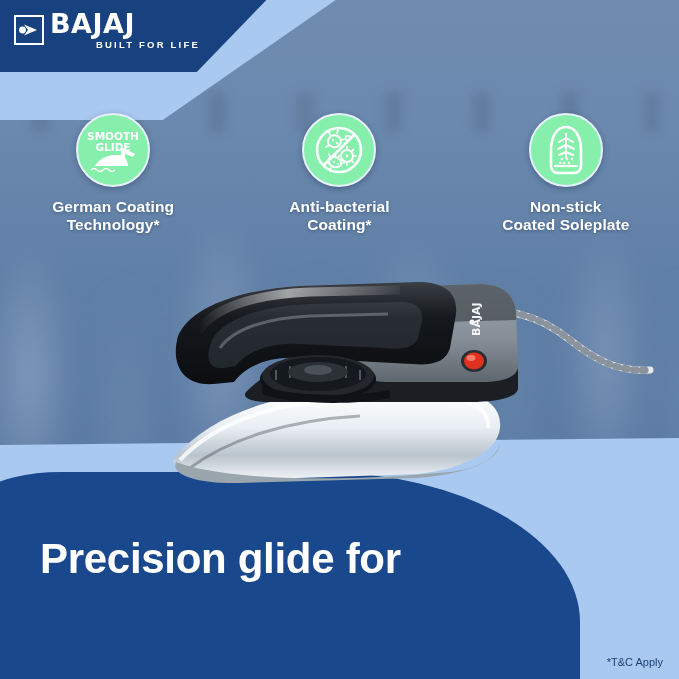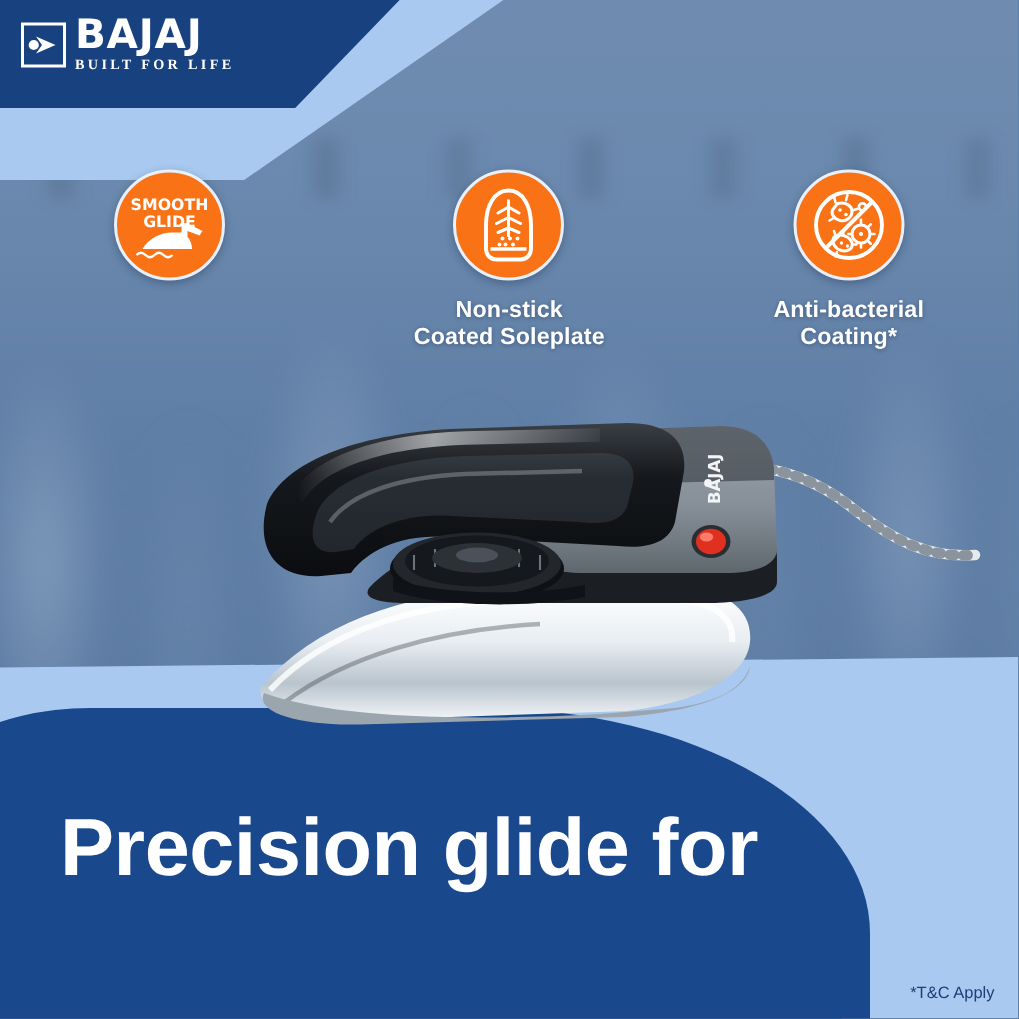--- a/index.html
+++ b/index.html
@@ -56,26 +56,26 @@
     border-bottom-right-radius:16px;
     clip-path:polygon(0 0, 100% 0, 72% 100%, 0 100%);
   }
   .logo-wrap{ position:absolute; left:14px; top:10px; display:flex; align-items:center; gap:6px; }
   .logo-mark{ width:30px; height:30px; border:2px solid #fff; background:#17427f;
     display:flex; align-items:center; justify-content:center; }
   .logo-text{ display:flex; flex-direction:column; align-items:flex-start; line-height:1; }
   .logo-word{ color:#fff; font-size:27px; font-weight:700; letter-spacing:.5px;
     font-family:"DejaVu Sans", sans-serif; }
   .logo-tag{ color:#fff; font-size:9.5px; font-weight:700; letter-spacing:2.2px;
-    margin-top:3px; font-family:Liberation Serif, serif; }
+    margin-top:3px; font-family:Liberation Sans, sans-serif;margin-left:46px; }
 
   
   .features{ position:absolute; left:0; right:0; top:113px; display:flex; }
   .feature{ flex:1; display:flex; flex-direction:column; align-items:center; }
-  .fcircle{ width:74px; height:74px; border-radius:50%; background:#f97316;
+  .fcircle{ width:74px; height:74px; border-radius:50%; background:#86efac;
     border:2px solid #e8f0fb; display:flex; align-items:center; justify-content:center;
     box-shadow:0 2px 6px rgba(20,40,70,.35); }
   .flabel{ margin-top:11px; color:#fff; font-size:15.5px; font-weight:700;
     text-align:center; line-height:1.18; letter-spacing:.1px;
     text-shadow:0 1px 3px rgba(25,45,75,.45); }
 
   
   .band-light{
     position:absolute; left:0; right:0; top:438px; height:241px; background:#a9c9f0;
     clip-path:polygon(0 7px, 100% 0, 100% 100%, 0 100%);
@@ -84,21 +84,21 @@
     position:absolute; left:-60px; top:472px; width:640px; height:260px;
     background:#19488c; border-top-right-radius:260px 150px; border-top-left-radius:120px 70px;
   }
   .blob-dark2{
     position:absolute; left:-60px; top:560px; width:740px; height:180px; background:#19488c;
     clip-path:polygon(0 0, 76% 0, 88% 100%, 0 100%);
   }
 
   
   .headline{ position:absolute; left:40px; top:534px; width:470px;
-    color:#fff; font-size:54px; font-weight:700; line-height:1.18; letter-spacing:-.3px; }
+    color:#fff; font-size:42px; font-weight:700; line-height:1.18; letter-spacing:-.3px; }
   .tc{ position:absolute; right:16px; bottom:11px; color:#1c3f77;
     font-size:11px; font-weight:400;margin-left:12px; }
 
   
   .product{ position:absolute; left:150px; top:262px; width:530px; height:260px; }
   .ico-txt{ font-family:"DejaVu Sans", sans-serif; font-weight:700; }
 </style>
 </head>
 <body>
 
@@ -128,41 +128,23 @@
     <div class="feature">
       <div class="fcircle">
         <svg width="64" height="64" viewBox="0 0 64 64">
           <text class="ico-txt" x="32" y="22" fill="#fff" font-size="10.5" text-anchor="middle">SMOOTH</text>
           <text class="ico-txt" x="32" y="33" fill="#fff" font-size="10.5" text-anchor="middle">GLIDE</text>
           <path d="M14 48 C18 41 26 37 34 37 L40 37 L40 33 C40 31 42 30 44 31 L54 36 L52 39 L44 36 L44 40
                    C46 42 47 45 47 48 Z" fill="#fff"></path>
           <path d="M10 52 q3 -3 6 0 t6 0 t6 0 t6 0" stroke="#fff" stroke-width="1.6" fill="none"></path>
         </svg>
       </div>
-    </div>
-
-    <div class="feature">
-      <div class="fcircle">
-        <svg width="64" height="64" viewBox="0 0 64 64">
-          <path d="M32 9 C22 9 17 20 17 32 L17 48 C17 52 20 55 24 55 L40 55 C44 55 47 52 47 48 L47 32
-                   C47 20 42 9 32 9 Z" fill="none" stroke="#fff" stroke-width="2.6"></path>
-          <path d="M20 48 L44 48" stroke="#fff" stroke-width="2.2"></path>
-          <path d="M32 15 L32 40" stroke="#fff" stroke-width="2"></path>
-          <path d="M32 20 L25 24 M32 20 L39 24 M32 27 L24 31 M32 27 L40 31 M32 34 L25 37 M32 34 L39 37" stroke="#fff" stroke-width="2" stroke-linecap="round"></path>
-          <circle cx="28" cy="41" r="1.3" fill="#fff"></circle>
-            <circle cx="33" cy="41" r="1.3" fill="#fff"></circle>
-          <circle cx="38" cy="41" r="1.3" fill="#fff"></circle>
-            <circle cx="30" cy="45" r="1.3" fill="#fff"></circle>
-          <circle cx="35" cy="45" r="1.3" fill="#fff"></circle>
-            <circle cx="26" cy="45" r="1.3" fill="#fff"></circle>
-        </svg>
-      </div>
       <div class="flabel">
-        <span>Non-stick</span><br>
-        <span>Coated Soleplate</span>
+        <span>German Coating</span><br>
+        <span>Technology*</span>
       </div>
     </div>
 
     <div class="feature">
       <div class="fcircle">
         <svg width="64" height="64" viewBox="0 0 64 64">
           <circle cx="32" cy="32" r="22" fill="none" stroke="#fff" stroke-width="2.6"></circle>
           <line x1="17" y1="47" x2="47" y2="17" stroke="#fff" stroke-width="2.6"></line>
           <path d="M24 18 c5 -2 10 1 10 5 c0 4 -4 7 -8 6 c-4 -1 -6 -4 -5 -7 z" fill="none" stroke="#fff" stroke-width="2"></path>
           <line x1="23" y1="17" x2="22" y2="14"></line>
@@ -197,20 +179,42 @@
           </g>
           <circle cx="27" cy="44" r="1.1" fill="#fff"></circle>
             <circle cx="31" cy="46" r="1.1" fill="#fff"></circle>
         </svg>
       </div>
       <div class="flabel">
         <span>Anti-bacterial</span><br>
         <span>Coating*</span>
       </div>
     </div>
+
+    <div class="feature">
+      <div class="fcircle">
+        <svg width="64" height="64" viewBox="0 0 64 64">
+          <path d="M32 9 C22 9 17 20 17 32 L17 48 C17 52 20 55 24 55 L40 55 C44 55 47 52 47 48 L47 32
+                   C47 20 42 9 32 9 Z" fill="none" stroke="#fff" stroke-width="2.6"></path>
+          <path d="M20 48 L44 48" stroke="#fff" stroke-width="2.2"></path>
+          <path d="M32 15 L32 40" stroke="#fff" stroke-width="2"></path>
+          <path d="M32 20 L25 24 M32 20 L39 24 M32 27 L24 31 M32 27 L40 31 M32 34 L25 37 M32 34 L39 37" stroke="#fff" stroke-width="2" stroke-linecap="round"></path>
+          <circle cx="28" cy="41" r="1.3" fill="#fff"></circle>
+            <circle cx="33" cy="41" r="1.3" fill="#fff"></circle>
+          <circle cx="38" cy="41" r="1.3" fill="#fff"></circle>
+            <circle cx="30" cy="45" r="1.3" fill="#fff"></circle>
+          <circle cx="35" cy="45" r="1.3" fill="#fff"></circle>
+            <circle cx="26" cy="45" r="1.3" fill="#fff"></circle>
+        </svg>
+      </div>
+      <div class="flabel">
+        <span>Non-stick</span><br>
+        <span>Coated Soleplate</span>
+      </div>
+    </div>
   </div>
 
   <div class="band-light"></div>
   <div class="blob-dark"></div>
   <div class="blob-dark2"></div>
 
   <div class="product">
     <svg width="530" height="260" viewBox="0 0 530 260">
       <defs>
         <linearGradient id="plate" x1="0" y1="0" x2="0" y2="1">

